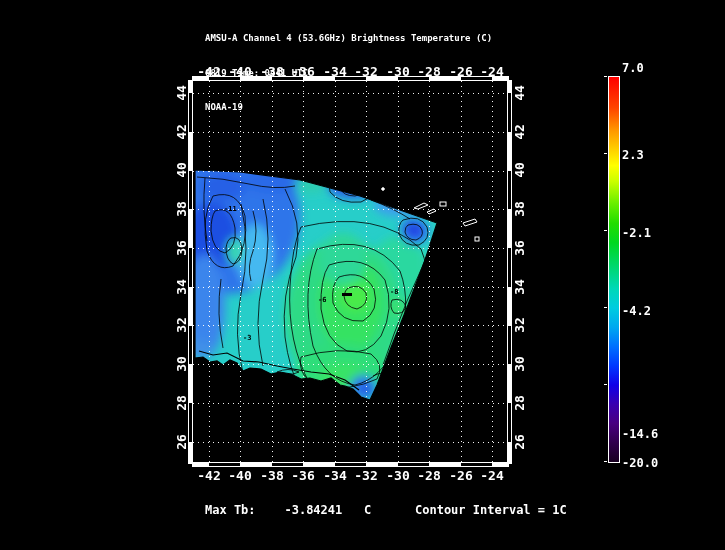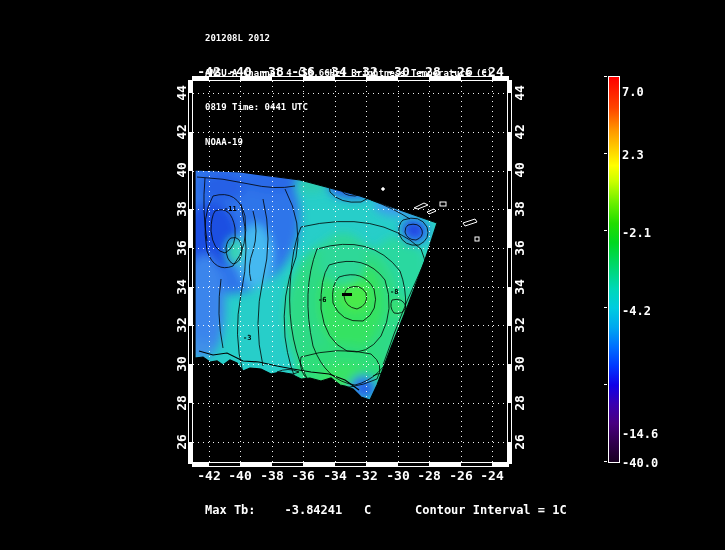--- a/index.html
+++ b/index.html
@@ -34,21 +34,20 @@
   .cbar-tick{left:604px;width:3px;height:1px;background:#fff;}
   .footer{top:503px;font-size:12px;font-weight:bold;white-space:pre;}
   svg{display:block;}
 </style>
 </head>
 <body>
 
 <div class="screen">
 
   <div class="abs title-block">
-    <div>201208L 2012</div>
     <div>AMSU-A Channel 4 (53.6GHz) Brightness Temperature (C)</div>
     <div>0819 Time: 0441 UTC</div>
     <div>NOAA-19</div>
   </div>
 
   <div class="abs plot-border"></div>
 
   <div class="abs strip strip-h" style="top:76px;">
     <div class="seg seg-h" style="left:0;width:16px;"></div>
     <div class="seg seg-h" style="left:47px;width:32px;"></div>
@@ -236,23 +235,23 @@
   <div class="abs ylab" style="left:519px;top:403px;">28</div>
   <div class="abs ylab" style="left:519px;top:442px;">26</div>
 
   <div class="abs cbar"></div>
   <div class="abs cbar-tick" style="top:76px;"></div>
   <div class="abs cbar-tick" style="top:153px;"></div>
   <div class="abs cbar-tick" style="top:230px;"></div>
   <div class="abs cbar-tick" style="top:307px;"></div>
   <div class="abs cbar-tick" style="top:384px;"></div>
   <div class="abs cbar-tick" style="top:461px;"></div>
-  <div class="abs cbar-lab" style="top:92px;">7.0</div>
+  <div class="abs cbar-lab" style="top:68px;">7.0</div>
   <div class="abs cbar-lab" style="top:155px;">2.3</div>
   <div class="abs cbar-lab" style="top:233px;">-2.1</div>
   <div class="abs cbar-lab" style="top:311px;">-4.2</div>
   <div class="abs cbar-lab" style="top:390px;margin-top:44px;">-14.6</div>
-  <div class="abs cbar-lab" style="top:463px;">-40.0</div>
+  <div class="abs cbar-lab" style="top:463px;">-20.0</div>
 
   <div class="abs footer" style="left:205px;">Max Tb:    -3.84241   C</div>
   <div class="abs footer" style="left:415px;">Contour Interval = 1C</div>
 
 </div>
 
 </body></html>

